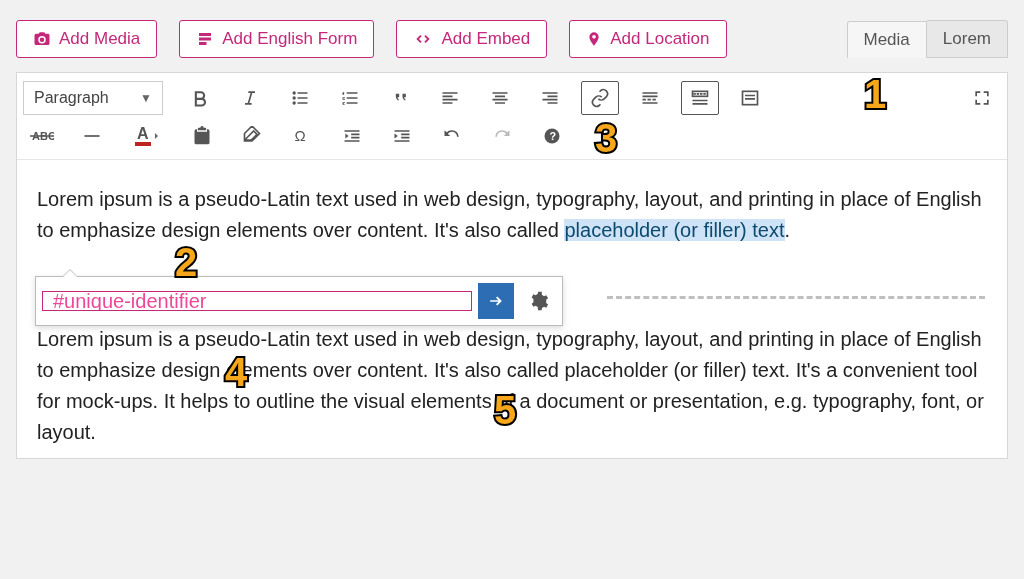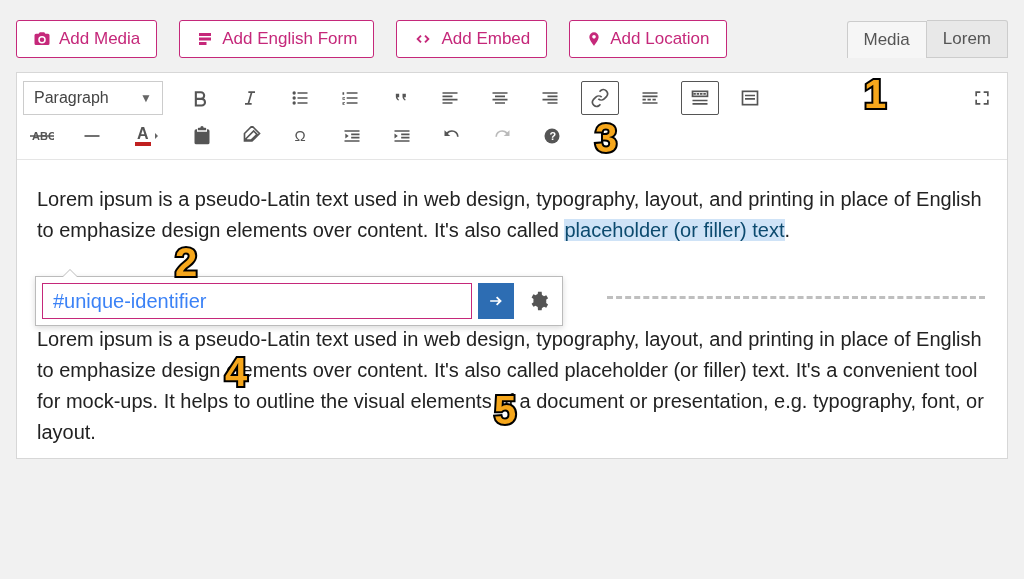--- a/index.html
+++ b/index.html
@@ -149,26 +149,26 @@
     content:"";
     position:absolute;
     top:-7px; left:27px;
     width:0;height:0;
     border-left:7px solid transparent;
     border-right:7px solid transparent;
     border-bottom:7px solid #fff;
   }
   .url-input {
     width: 430px;
-    height: 36px;
+    height: 20px;
     border: 1px solid #c5287a;
     font-size: 20px;
     padding: 4px 10px;
     outline: none;
-    color:#3b82f6;
+    color:#ec4899;
   }
   .apply-btn {
     width: 36px;
     height: 36px;
     background: #2d6db3;
     border: 1px solid #2d6db3;
     display: inline-flex;
     align-items: center;
     justify-content: center;
     cursor: pointer;

